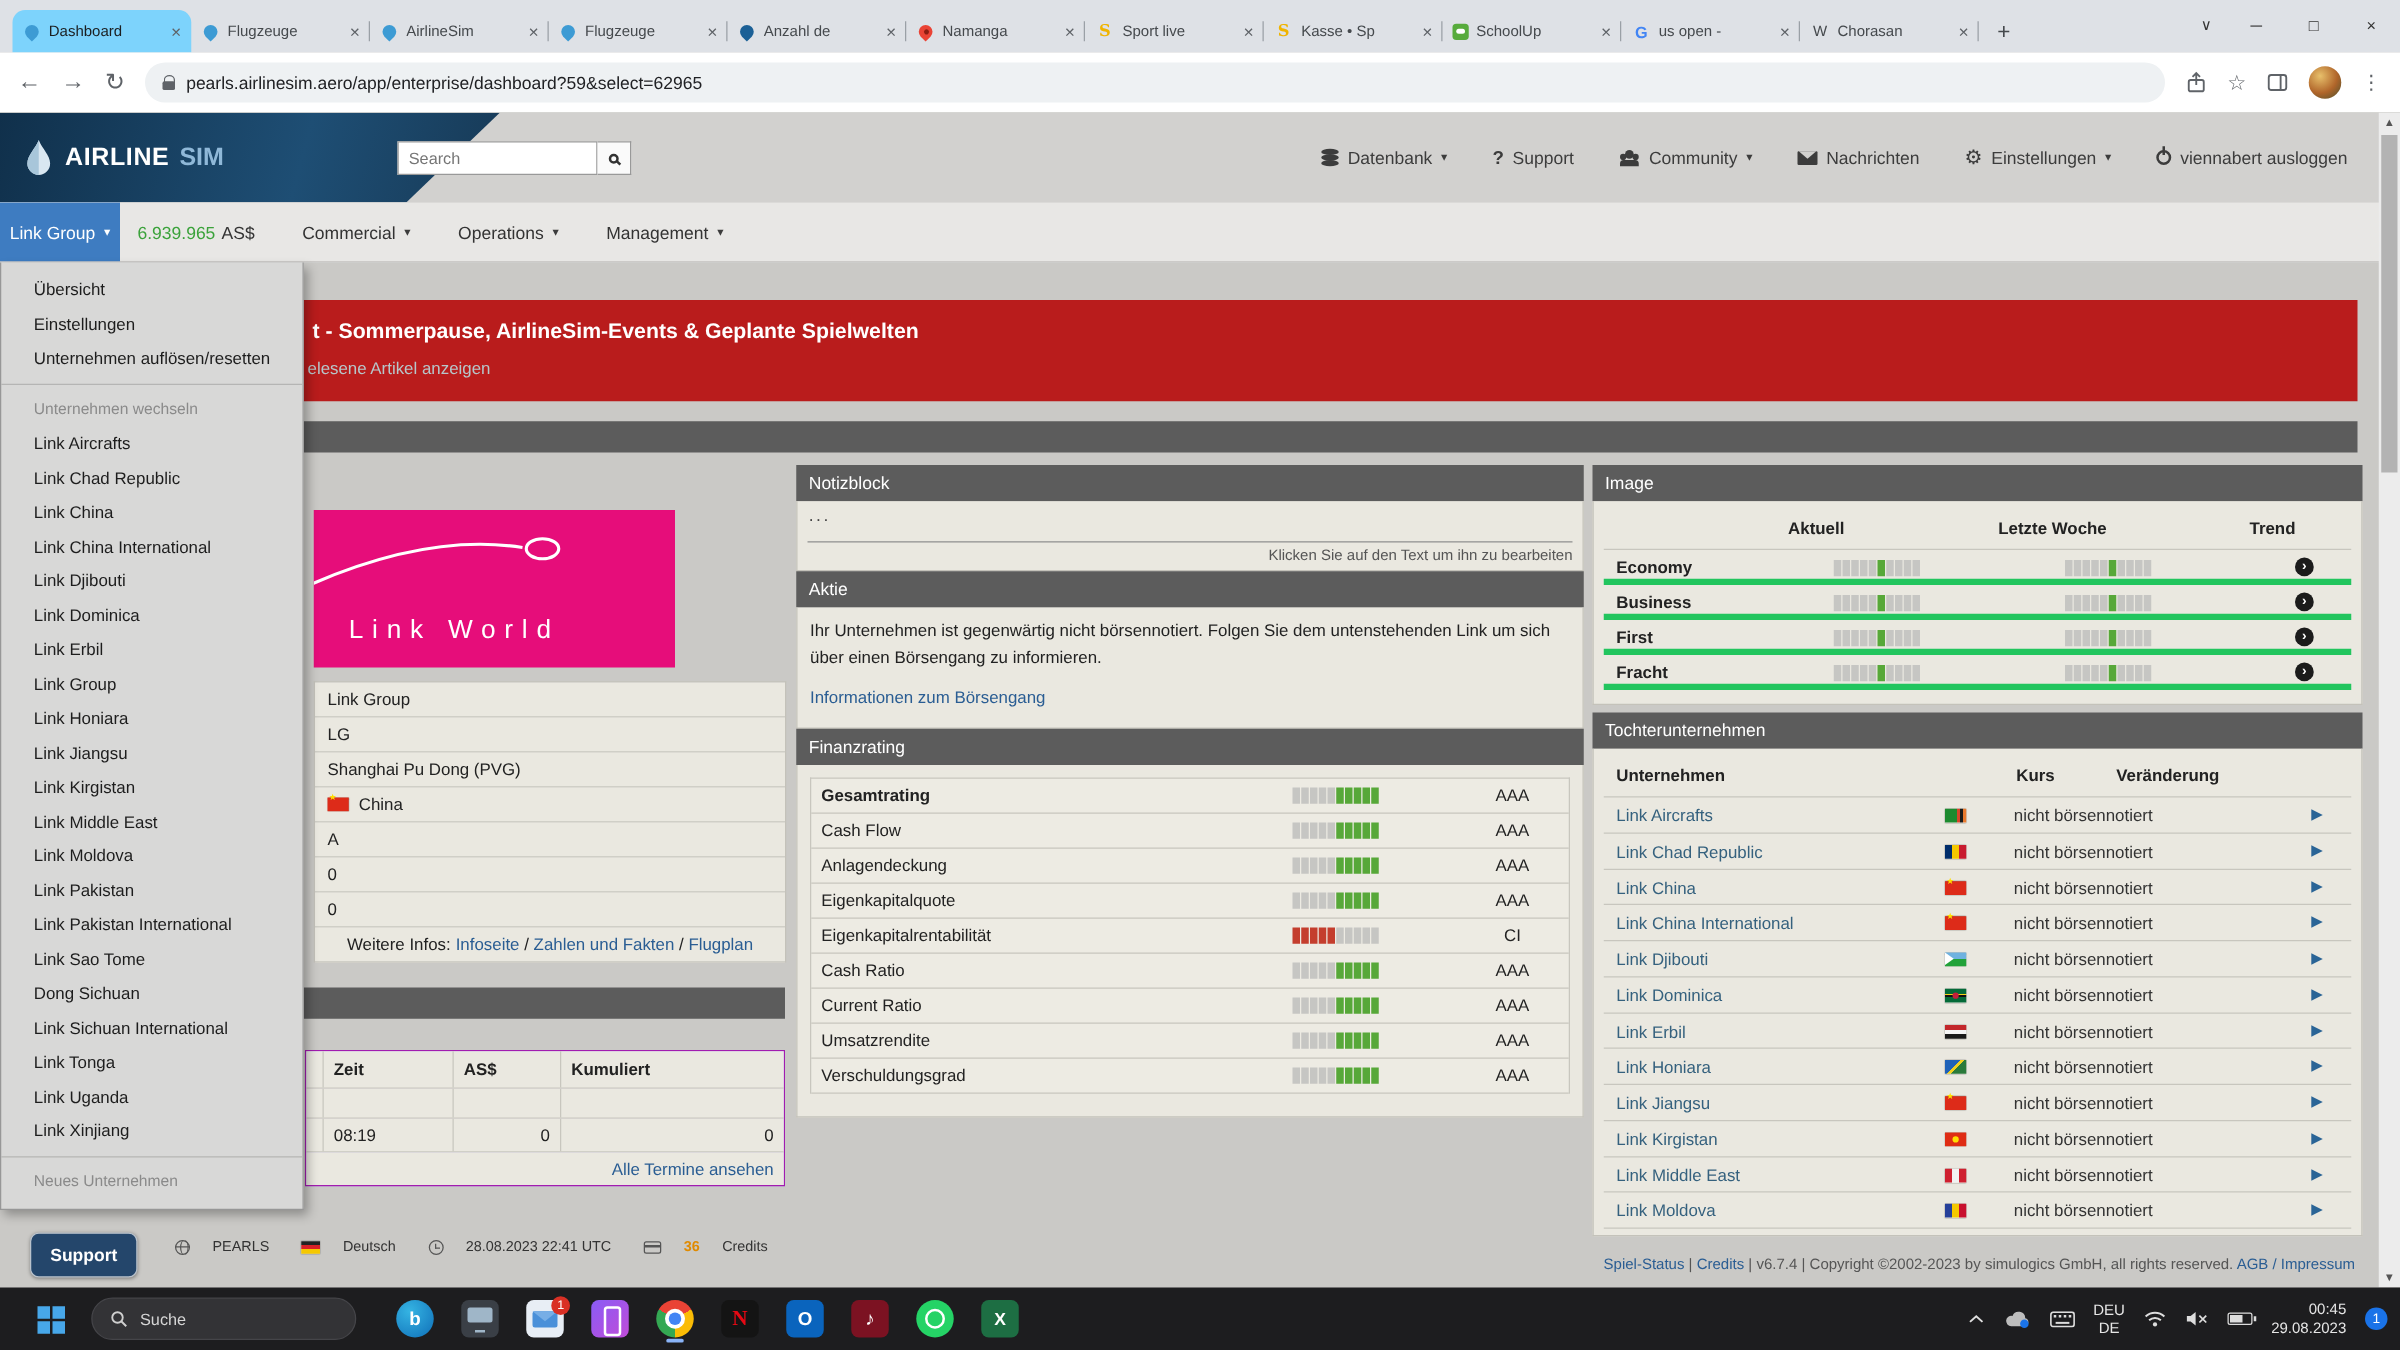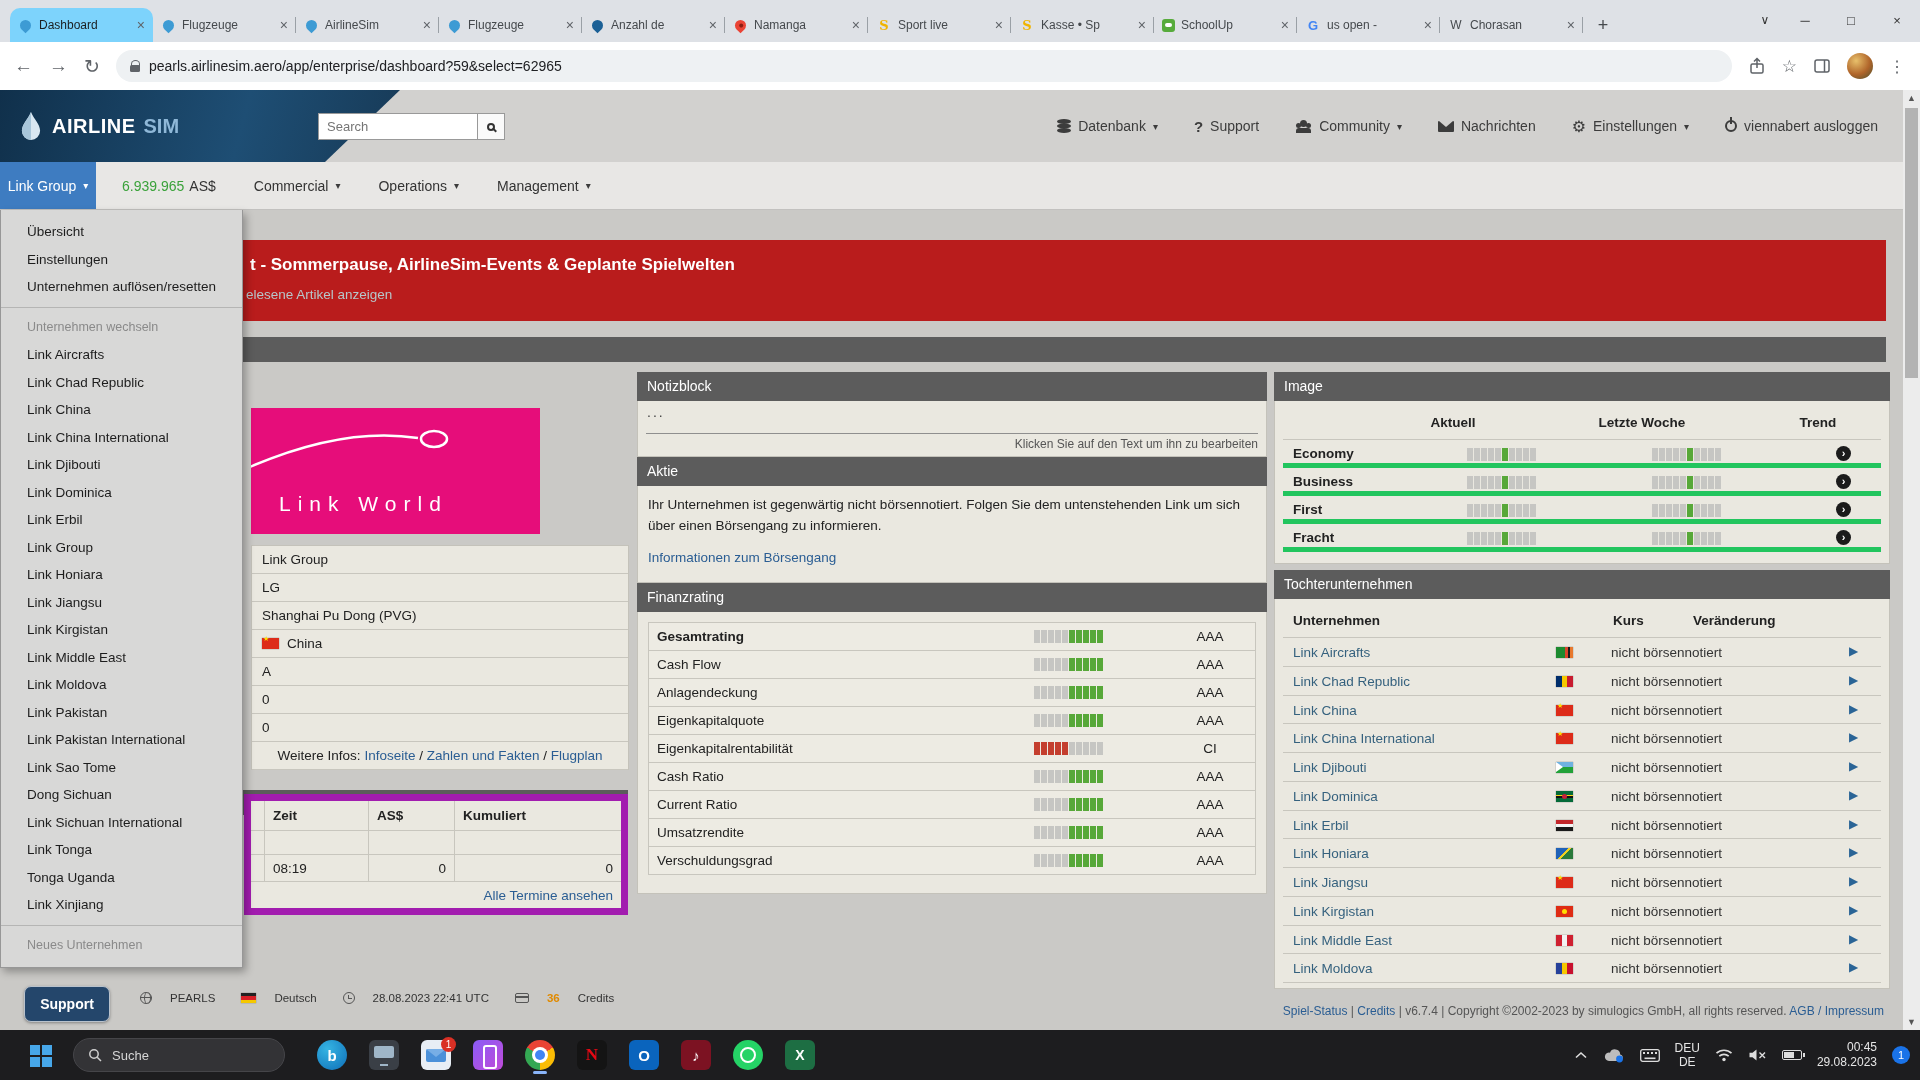--- a/index.html
+++ b/index.html
@@ -62,21 +62,21 @@
   .ic-people::after{content:'';position:absolute;left:1px;bottom:0;width:15px;height:5px;background:#3c3c3c;border-radius:3px 3px 0 0}
   .ic-mail{width:16px;height:11px;background:#3c3c3c;position:relative;border-radius:1px}
   .ic-mail::after{content:'';position:absolute;left:1px;top:-1px;width:0;height:0;border-left:7px solid transparent;border-right:7px solid transparent;border-top:6px solid #d2d1cf;transform:translateY(1px)}
   .ic-gear{font-size:16px;color:#3c3c3c}
   .ic-power{width:12px;height:12px;border:2px solid #3c3c3c;border-radius:50%;position:relative}
   .ic-power::after{content:'';position:absolute;left:50%;top:-5px;width:2px;height:7px;background:#3c3c3c;transform:translateX(-50%)}
 
   .navbar{position:absolute;top:72px;left:0;right:0;height:48px;background:#e8e7e5;border-bottom:1px solid #c2c1bf;display:flex;align-items:stretch;font-size:14px;color:#333}
   .lg-btn{width:96px;background:#3e7cc1;color:#fff;display:flex;align-items:center;justify-content:center;gap:7px;flex:none}
   .lg-btn .caret{color:#fff}
-  .nav-right{display:flex;align-items:center;gap:38px;margin-left:26px}
+  .nav-right{display:flex;align-items:center;gap:38px;margin-left:14px}
   .balance{display:flex;align-items:center;gap:5px;white-space:nowrap}
   .bal-num{color:#3aa23a}
   .nav-item{display:flex;align-items:center;gap:7px;white-space:nowrap}
 
   .dropdown{position:absolute;left:0;top:120px;width:243px;background:#d8d8d7;border:1px solid #979797;border-top:none;box-shadow:3px 4px 8px rgba(0,0,0,.3);z-index:60;padding:8px 0;font-size:13.5px;color:#1d1d1d}
   .dd-item{height:27.5px;line-height:27.5px;padding-left:26px;white-space:nowrap;overflow:hidden}
   .dd-label{height:27.5px;line-height:27.5px;padding-left:26px;color:#8a8a8a;font-size:12.5px}
   .dd-div{border-top:1px solid #b5b5b4;margin:6px 0}
 
   .banner{position:absolute;left:210px;top:150px;width:1676px;height:81px;background:#b91c1c}
@@ -94,21 +94,21 @@
   .inf-row{height:28px;display:flex;align-items:center;padding:0 10px;background:#eae8e0;border-bottom:1px solid #c8c6be;font-size:13.5px;color:#222;white-space:nowrap;overflow:hidden}
   .links-row{justify-content:center}
   .link{color:#2a5d93}
   .minf{margin-right:4px}
   .flag{width:17px;height:11px;display:inline-block;margin-right:8px;position:relative;box-shadow:0 0 1px rgba(0,0,0,.55);flex:none}
   .fstar{position:absolute;left:1px;top:-3px;font-size:7px;color:#ffde00;line-height:1}
   .ftri{position:absolute;left:0;top:0;width:0;height:0;border-left:7px solid #fff;border-top:5.5px solid transparent;border-bottom:5.5px solid transparent}
   .fdot{position:absolute;left:6px;top:3px;width:5px;height:5px;border-radius:50%}
 
   .termine-bar{position:absolute;left:210px;top:700px;width:418px;height:25px;background:#5c5c5c}
-  .termine-table{position:absolute;left:244px;top:704px;width:384px;border:7px solid #a21caf;background:#c4b5fd}
+  .termine-table{position:absolute;left:244px;top:750px;width:384px;border:1px solid #a21caf;background:#c4b5fd}
   .trow{display:flex;border-bottom:1px solid #c8c6be;background:#eae8e0;align-items:stretch}
   .trow:last-child{border-bottom:none}
   .tcell{padding:0 8px;display:flex;align-items:center;font-size:13.5px;color:#222;border-right:1px solid #c8c6be}
   .tcell:last-child{border-right:none}
   .c0{width:14px;padding:0}
   .c1{width:104px}
   .c2{width:86px}
   .c3{flex:1}
   .num{justify-content:flex-end}
   .tfoot{justify-content:flex-end;align-items:center;padding-right:8px;font-size:13.5px}
@@ -871,21 +871,21 @@
         <div class="dd-item">Link Jiangsu</div>
         <div class="dd-item">Link Kirgistan</div>
         <div class="dd-item">Link Middle East</div>
         <div class="dd-item">Link Moldova</div>
         <div class="dd-item">Link Pakistan</div>
         <div class="dd-item">Link Pakistan International</div>
         <div class="dd-item">Link Sao Tome</div>
         <div class="dd-item">Dong Sichuan</div>
         <div class="dd-item">Link Sichuan International</div>
         <div class="dd-item">Link Tonga</div>
-        <div class="dd-item">Tonga Uganda</div>
+        <div class="dd-item">Link Uganda</div>
         <div class="dd-item">Link Xinjiang</div>
         <div class="dd-div"></div>
         <div class="dd-label dd-item">Neues Unternehmen</div>
       </div>
     </div>
 
   <div class="taskbar">
     <div class="tb-start"></div>
     <div class="tb-search">
       <svg width="14" height="14" viewBox="0 0 14 14">

